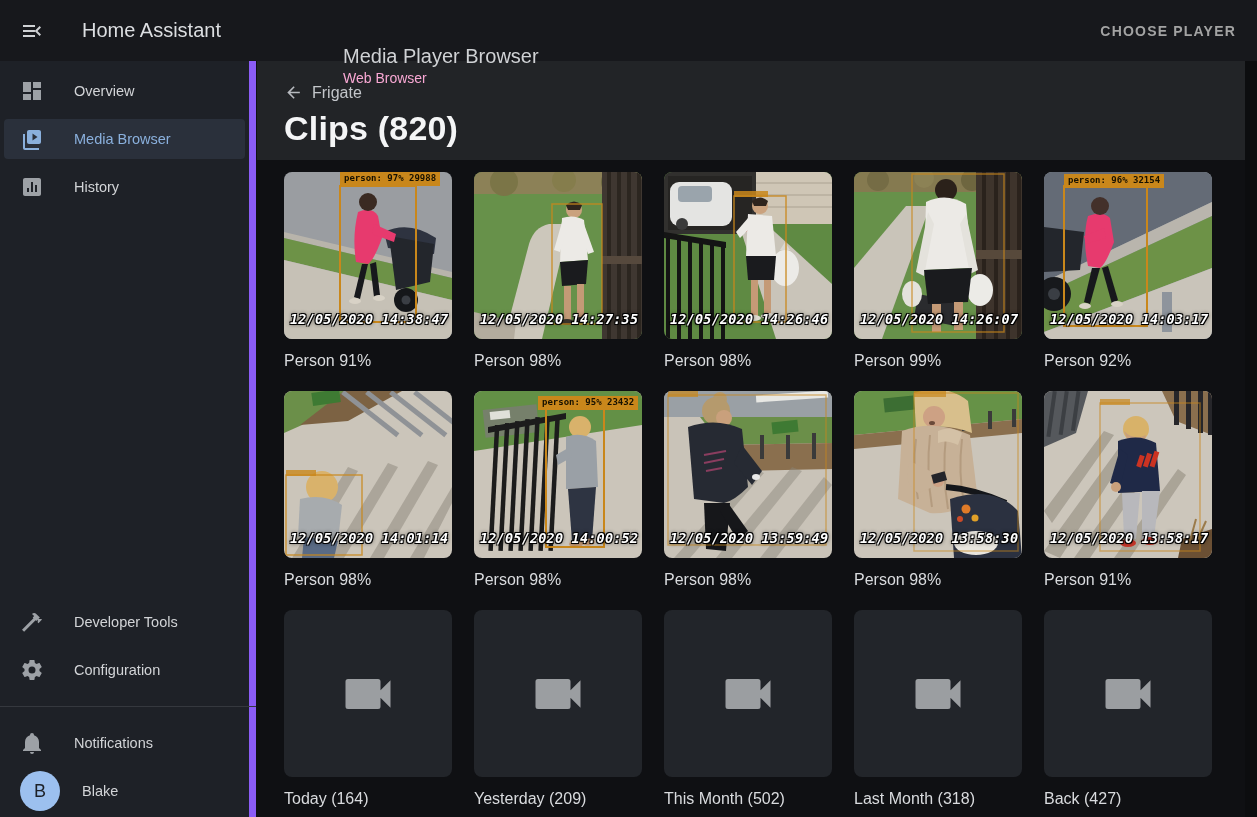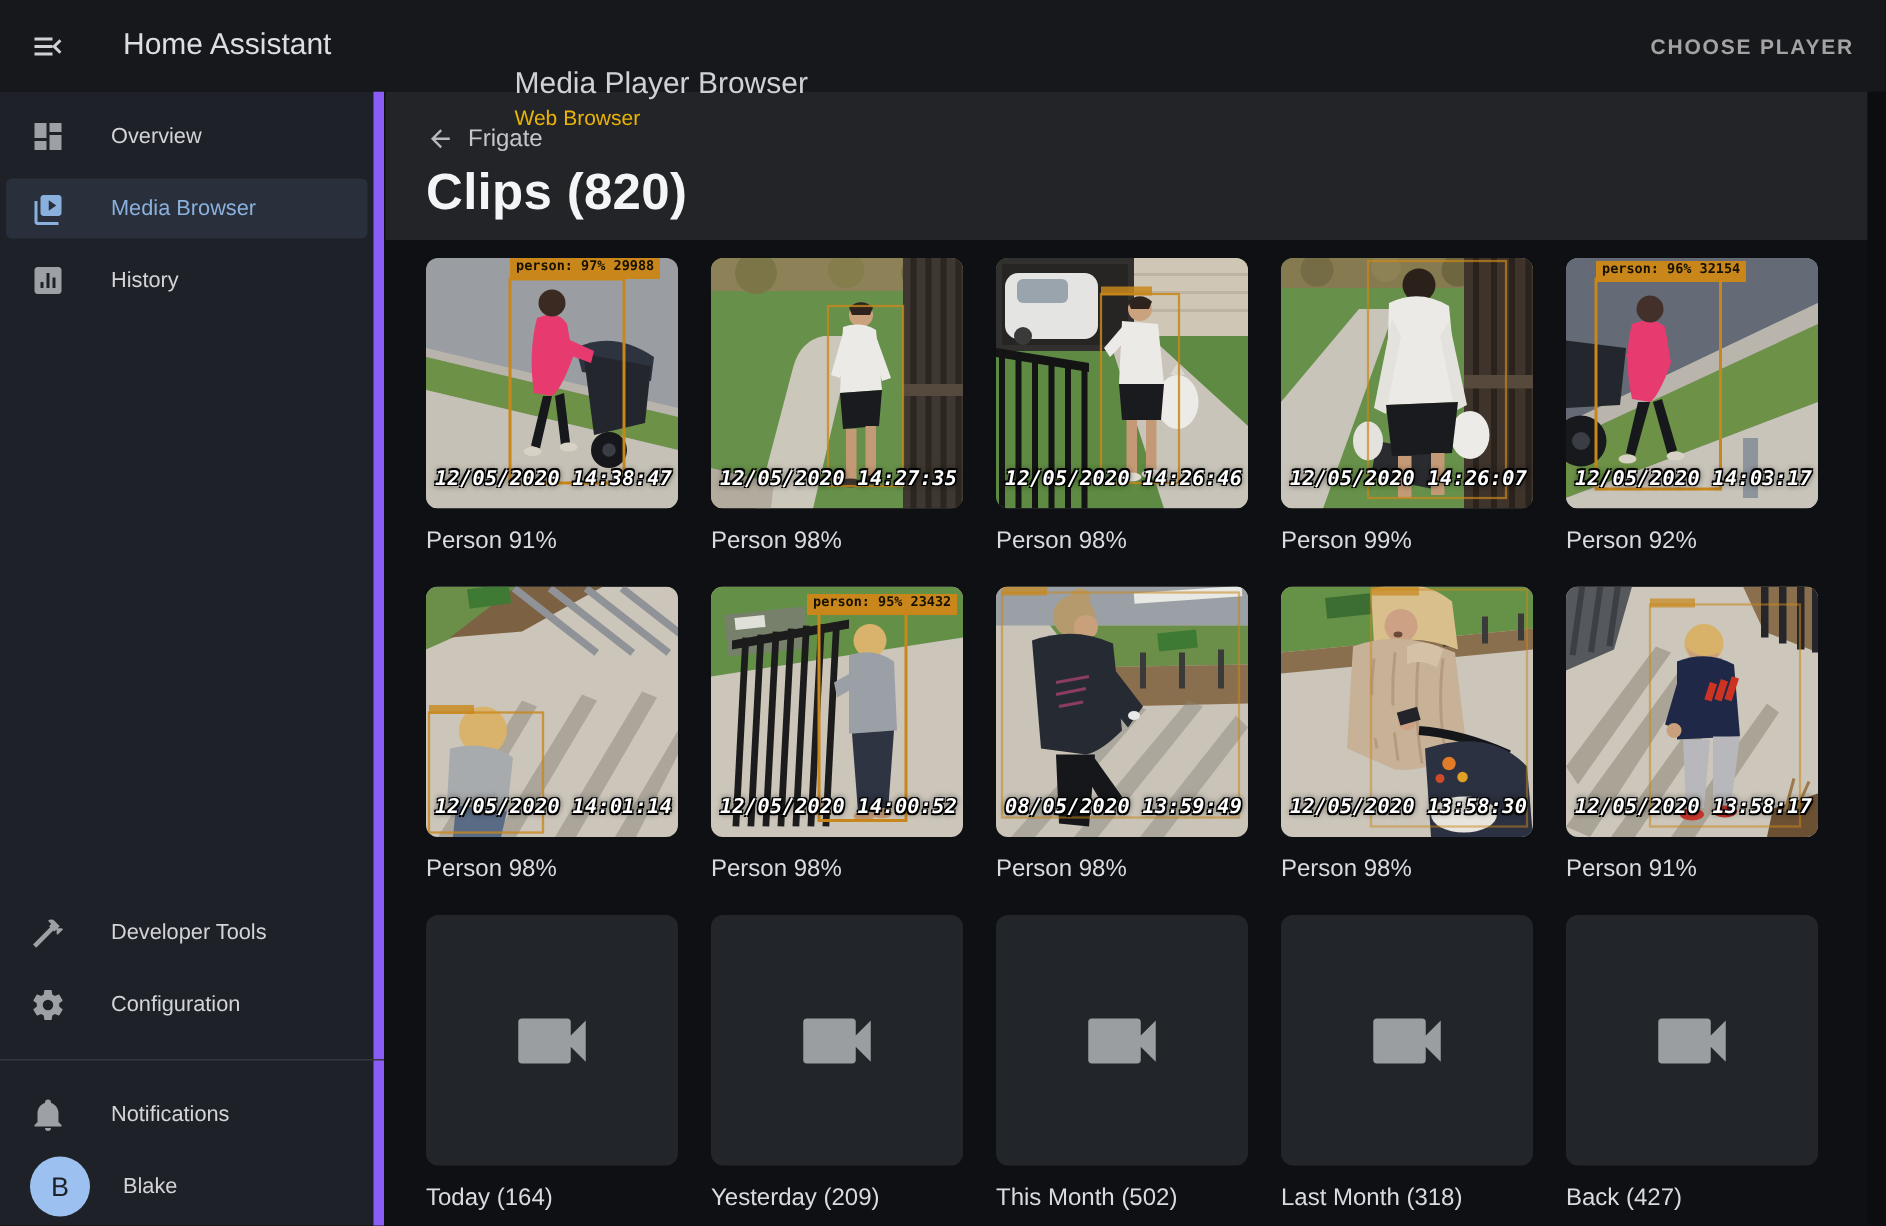--- a/index.html
+++ b/index.html
@@ -7,21 +7,21 @@
     font-family:"Liberation Sans", sans-serif; }
 
   
   .appbar { position:absolute; left:0; top:0; width:1257px; height:61px;
     background:#17181c; display:flex; align-items:center; z-index:30; }
   .appbar .menu-btn { width:48px; height:48px; margin-left:8px; display:flex;
     align-items:center; justify-content:center; cursor:pointer; }
   .appbar .ha-title { color:#dcdee1; font-size:20px; margin-left:26px; }
   .appbar-page { position:absolute; left:343px; top:9px;margin-top:35px; }
   .appbar-page .pt { color:#cfd1d4; font-size:20px; line-height:24px; }
-  .appbar-page .ps { color:#eab308; font-size:14px; line-height:18px; margin-top:1px; }
+  .appbar-page .ps { color:#f9a8d4; font-size:14px; line-height:18px; margin-top:1px; }
   .choose-player { position:absolute; right:13px; top:0; height:61px; display:flex;
     align-items:center; color:#a3a3a3; font-size:14px; font-weight:700;
     letter-spacing:1.2px; padding:0 8px; cursor:pointer; }
 
   
   .sidebar { position:absolute; left:0; top:61px; width:256px; height:756px;
     background:#1e2127; border-right:7px solid #8b5cf6; z-index:20; }
   .side-item { position:relative; height:40px; margin:0 4px 8px 4px; border-radius:4px;
     display:flex; align-items:center; padding-left:16px; cursor:pointer; }
   .side-items-top { padding-top:10px; }
@@ -398,21 +398,21 @@
           <g stroke="#a3426a" stroke-width="2" opacity=".8">
               <path d="M40,64 L62,60" fill="none"></path>
               <path d="M40,72 L60,68" fill="none"></path>
               <path d="M42,80 L58,77" fill="none"></path>
             </g>
           <polygon points="40,112 66,112 62,160 42,158" fill="#16171a"></polygon>
           <path d="M64,112 L84,140 L74,150 L56,120 Z" fill="#16171a"></path>
           <rect x="4" y="4" width="158" height="150" fill="none" stroke="#c9871b" stroke-width="1.5" opacity=".55"></rect>
           <rect x="4" y="0" width="30" height="6" fill="#c9871b" opacity=".7"></rect>
         </svg>
-        <span class="ts">08/05/2020 13:59:49</span>
+        <span class="ts">12/05/2020 13:59:49</span>
       </div>
       <div class="caption">Person 98%</div>
     </div>
 
     <div class="cell">
       <div class="thumb">
         <svg class="scene" viewBox="0 0 168 167" preserveAspectRatio="none">
           <rect width="168" height="167" fill="#cbc5ba"></rect>
           <polygon points="0,0 168,0 168,28 0,44" fill="#669247"></polygon>
           <rect x="30" y="6" width="30" height="14" fill="#3c6e33" transform="rotate(-6 45 13)"></rect>

